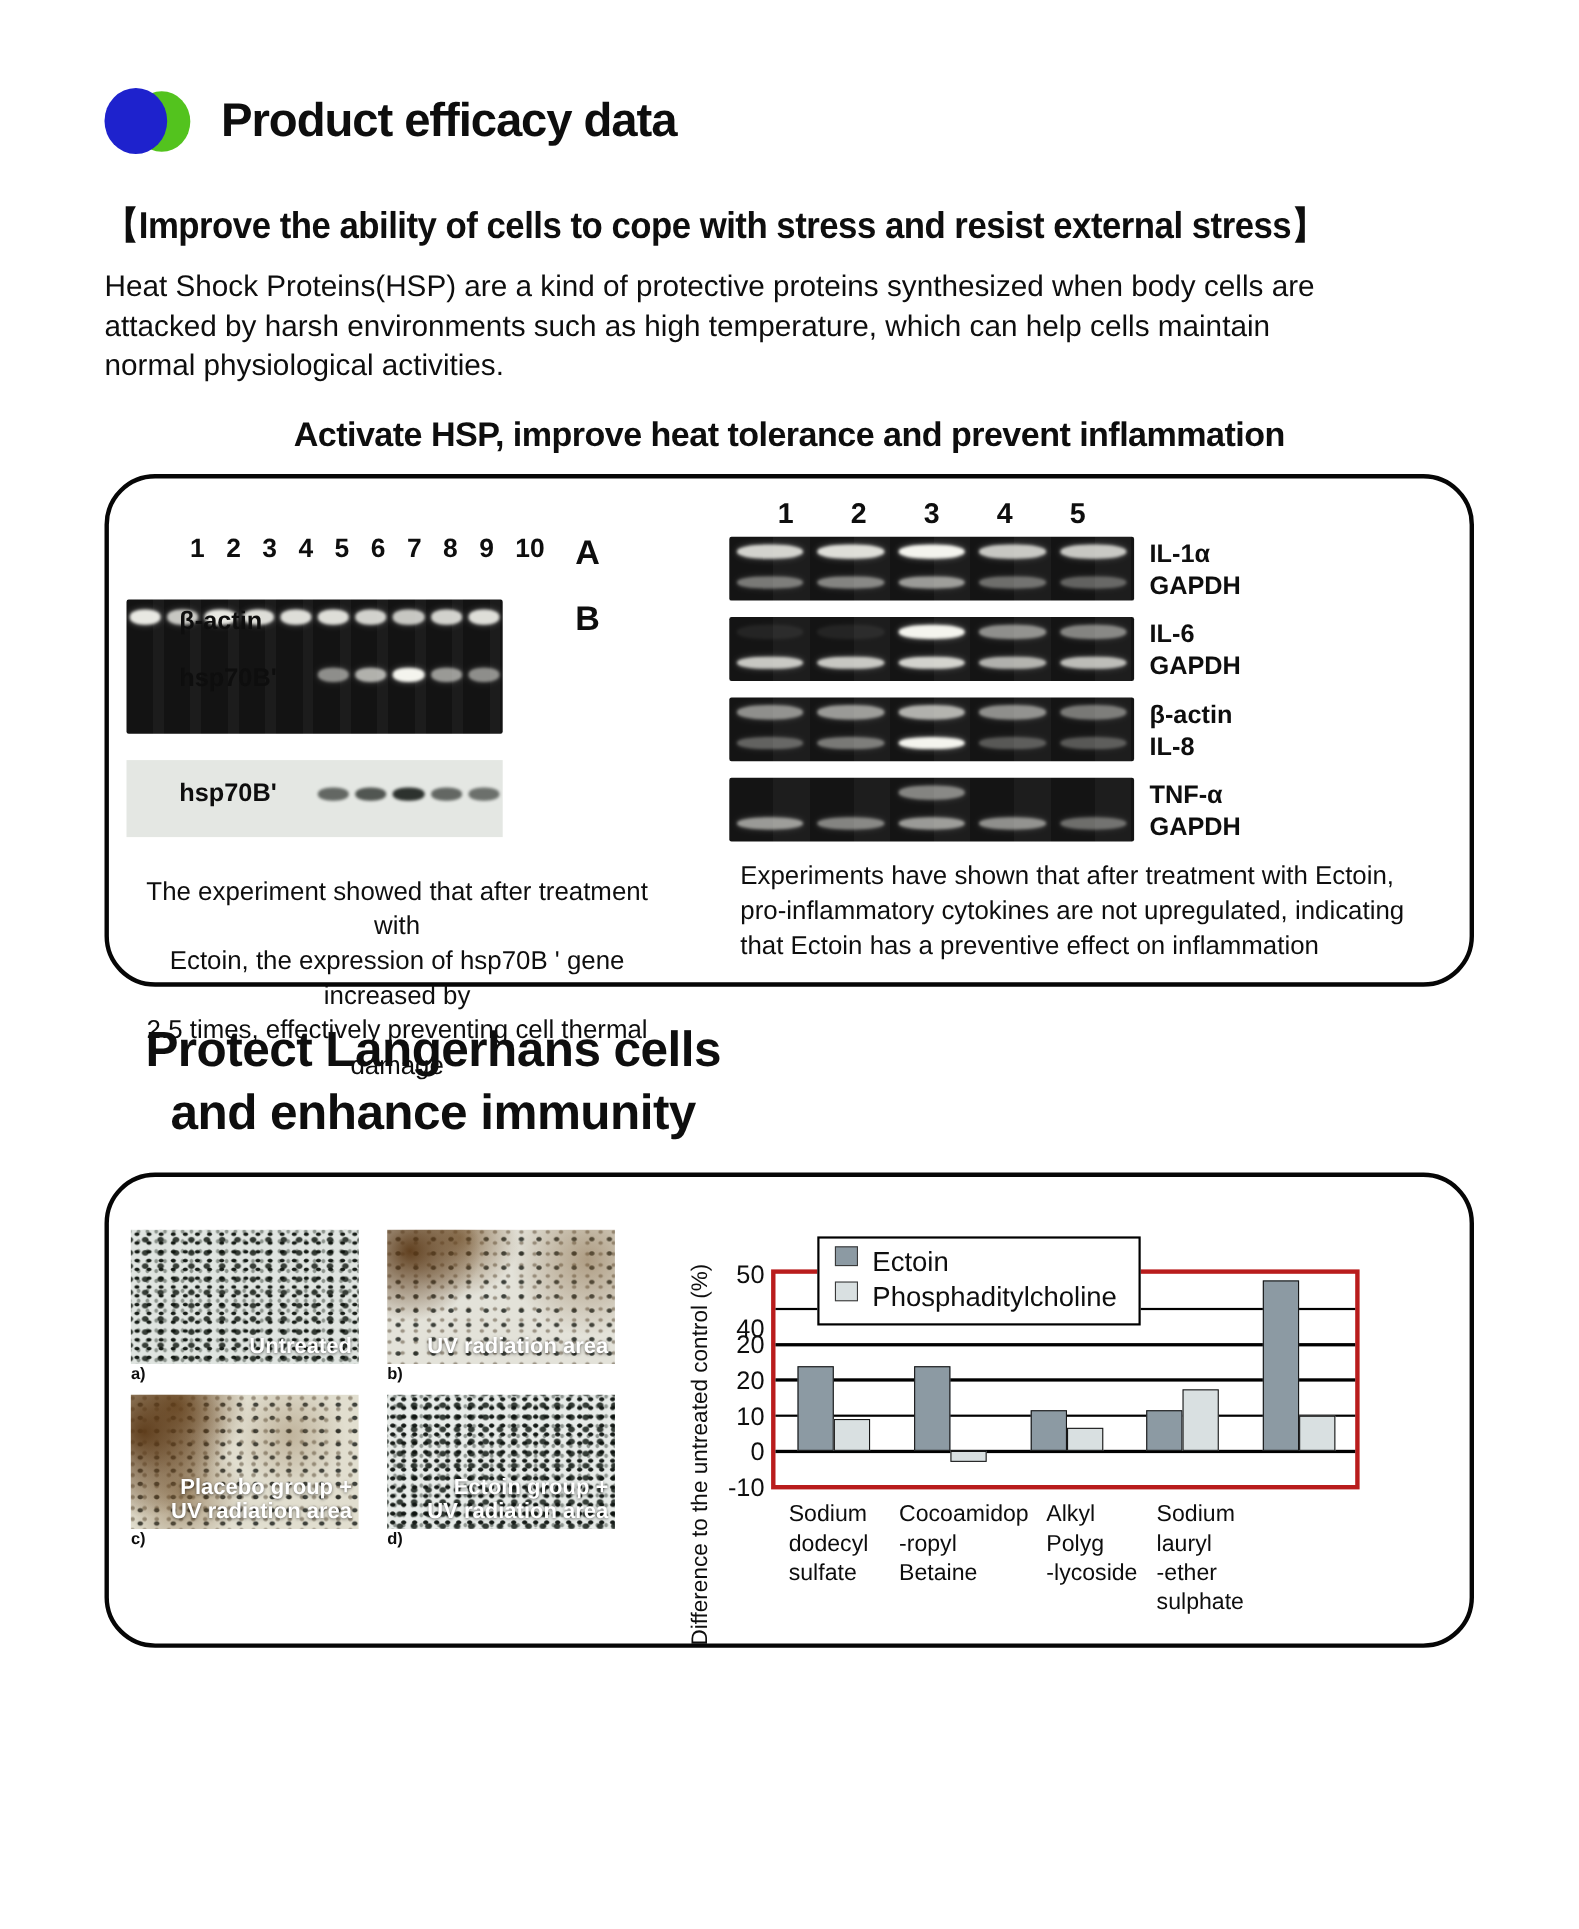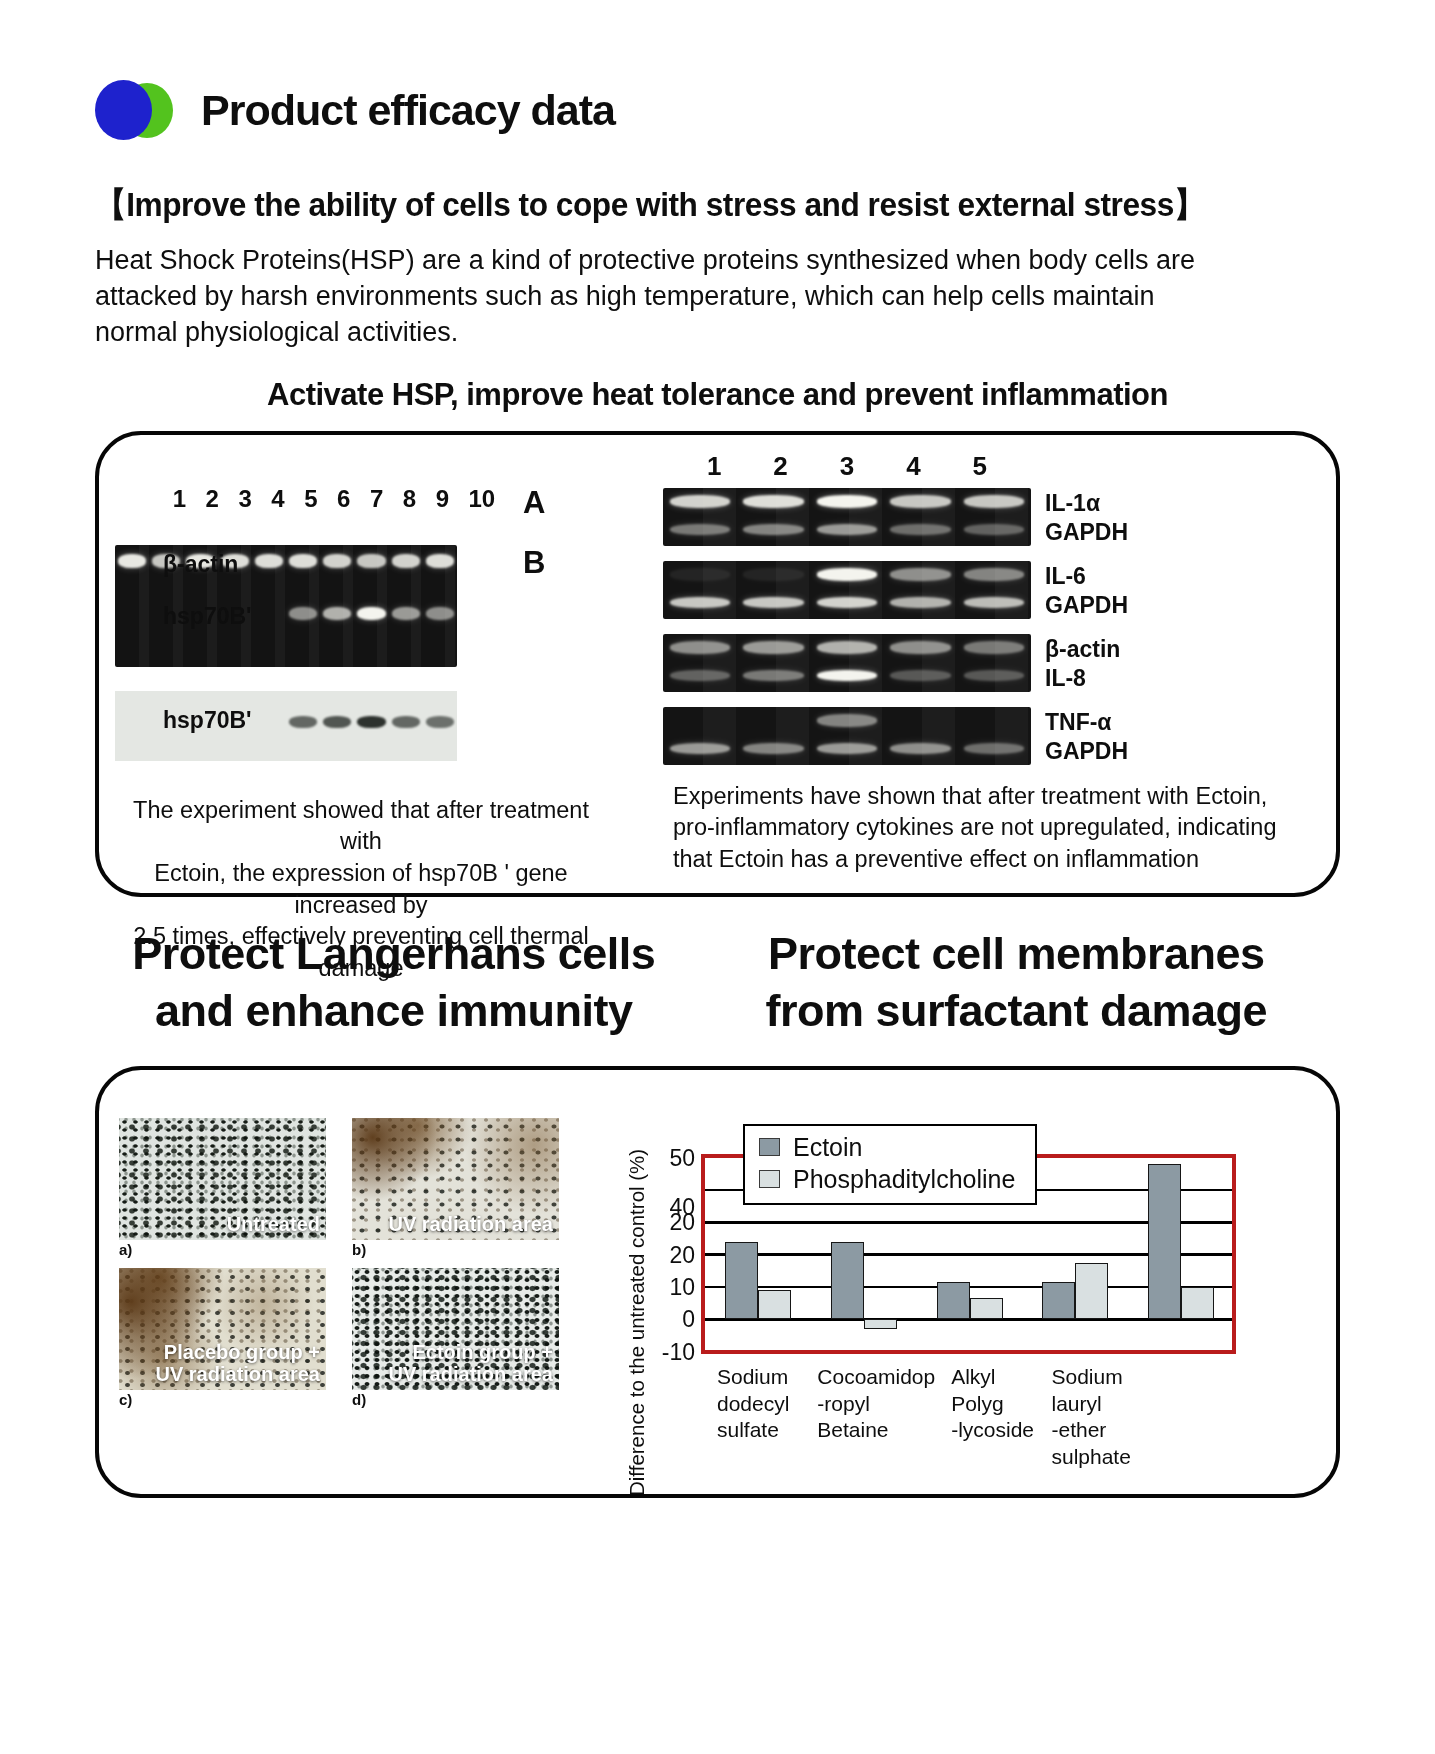--- a/index.html
+++ b/index.html
@@ -102,21 +102,21 @@
   .plot-col { position:relative; margin-left:52px; margin-top:16px; }
   #plot { position:relative; width:535px; height:200px; border:4px solid #b91c1c; background:#fff; }
   .grid { position:absolute; left:0; right:0; height:2.5px; background:#000; }
   .grid.zero { height:3.5px; }
   .bar { position:absolute; border:1.5px solid #161616; z-index:2; }
   .ytick { position:absolute; left:-56px; width:46px; text-align:right; font-size:23px; }
   #xlabels { display:flex; width:535px; margin-top:10px; }
   #xlabels .slot { flex:1; font-size:21px; line-height:1.28; white-space:pre-line; padding-left:16px; }
   .legend { position:absolute; left:38px; top:-34px; z-index:5; background:#fff; border:2.5px solid #000;
     padding:7px 20px 9px 14px; display:flex; flex-direction:column; gap:3px; }
-  .legend-row { display:flex; align-items:center; gap:13px; }
+  .legend-row { display:flex; align-items:flex-start; gap:13px; }
   .swatch { width:21px; height:18px; border:1.7px solid #3a3a3a; flex:0 0 auto; }
   .legend-row .lbl { font-size:25px; white-space:nowrap; }
 </style>
 </head>
 <body>
 
 <div class="page">
 
   <header class="brand">
     <div class="logo">
@@ -269,22 +269,20 @@
       <p class="caption caption-right">Experiments have shown that after treatment with Ectoin,
 pro-inflammatory cytokines are not upregulated, indicating
 that Ectoin has a preventive effect on inflammation</p>
     </div>
 
   </section>
 
   <div class="sec2-titles">
     <h3 class="lt pre">Protect Langerhans cells
 and enhance immunity</h3>
-    <h3 class="rt pre">Protect cell membranes
-from surfactant damage</h3>
   </div>
 
   <section class="panel panel2">
 
     <div class="photos">
       <div class="photo-grid" id="photoGrid">
           <div class="photo-cell">
             <div class="micro micro-a">
               <div class="overlay">Untreated</div>
             </div>

